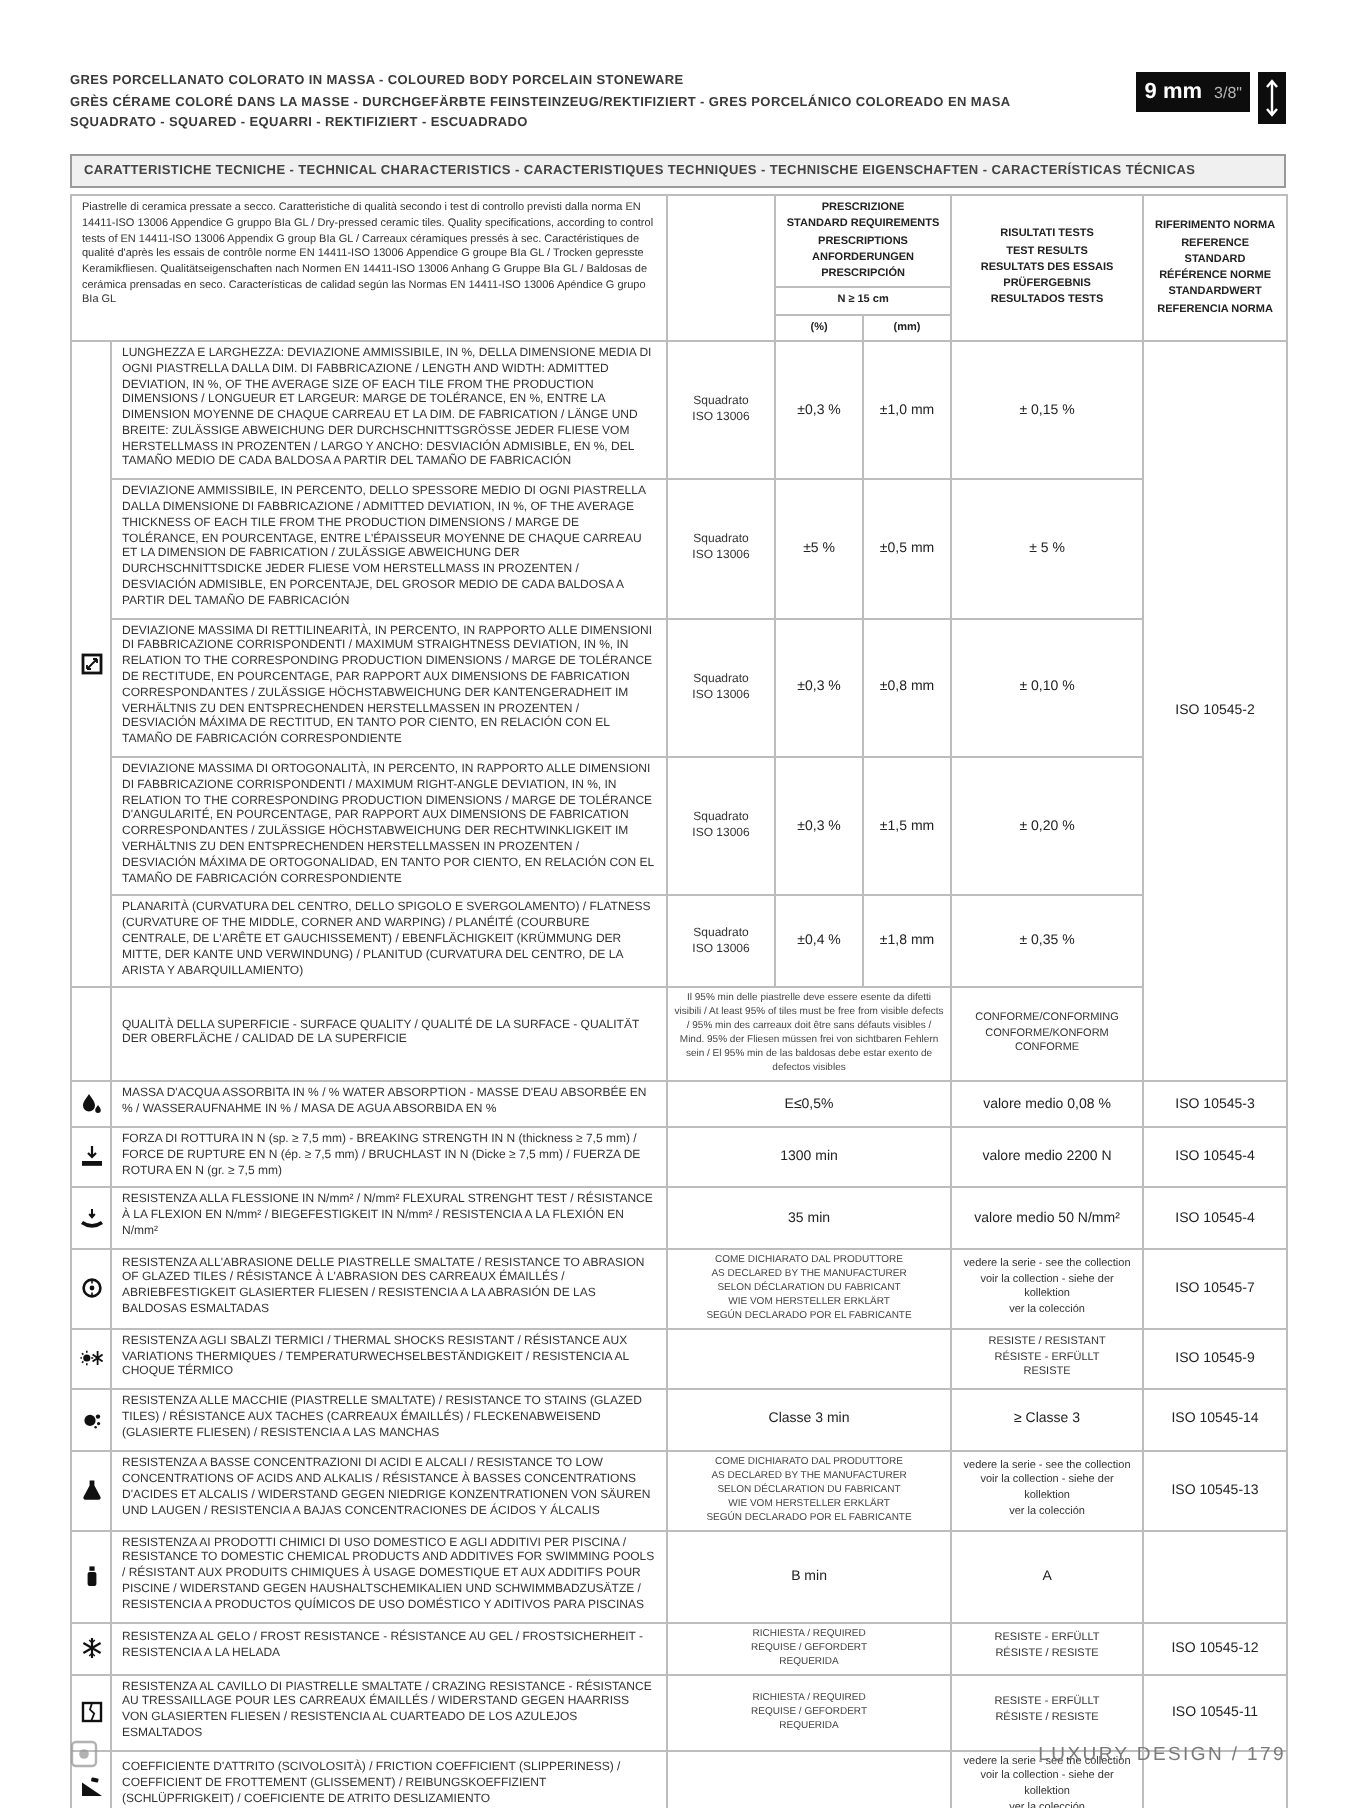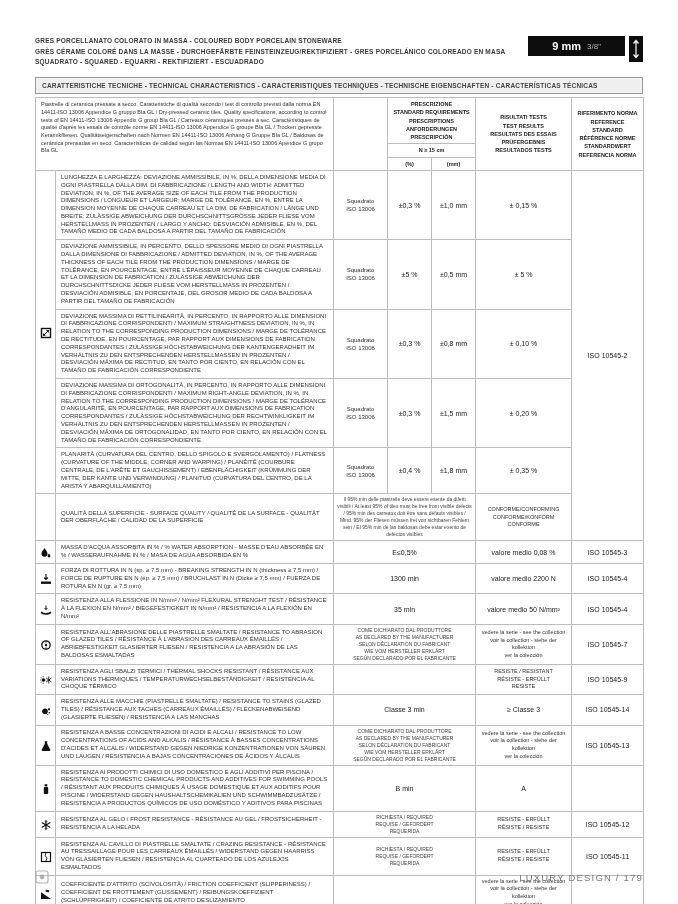--- a/index.html
+++ b/index.html
@@ -7,21 +7,21 @@
     width:678px;height:904px;background:#ffffff;position:relative;overflow:hidden;
     font-family:"Liberation Sans","DejaVu Sans",sans-serif;color:#222;
     -webkit-font-smoothing:antialiased;
   }
   .page{position:absolute;left:35px;top:36px;width:608px;}
 
   
   .doc-header{display:flex;justify-content:space-between;align-items:flex-start;}
   .head-lines{font-size:6.5px;font-weight:bold;letter-spacing:.2px;line-height:1.65;color:#3a3a3a;}
   .thick-group{display:flex;align-items:flex-start;gap:4px;}
-  .badge{background:#0d0d0d;color:#fff;height:20px;display:flex;align-items:center;gap:6px;padding:0 24px;}
+  .badge{background:#0d0d0d;color:#fff;height:20px;display:flex;align-items:center;gap:6px;padding:0 4px;}
   .badge .mm{font-size:11px;font-weight:bold;}
   .badge .inch{font-size:8px;color:#b5b5b5;}
   .ruler{background:#0d0d0d;width:14px;height:26px;display:flex;align-items:center;justify-content:center;}
 
   
   .title-bar{
     margin-top:9px;border:1px solid #9a9a9a;background:#f0f0f0;
     font-size:6.5px;font-weight:bold;color:#444;padding:4px 6px;letter-spacing:.2px;
   }
 

